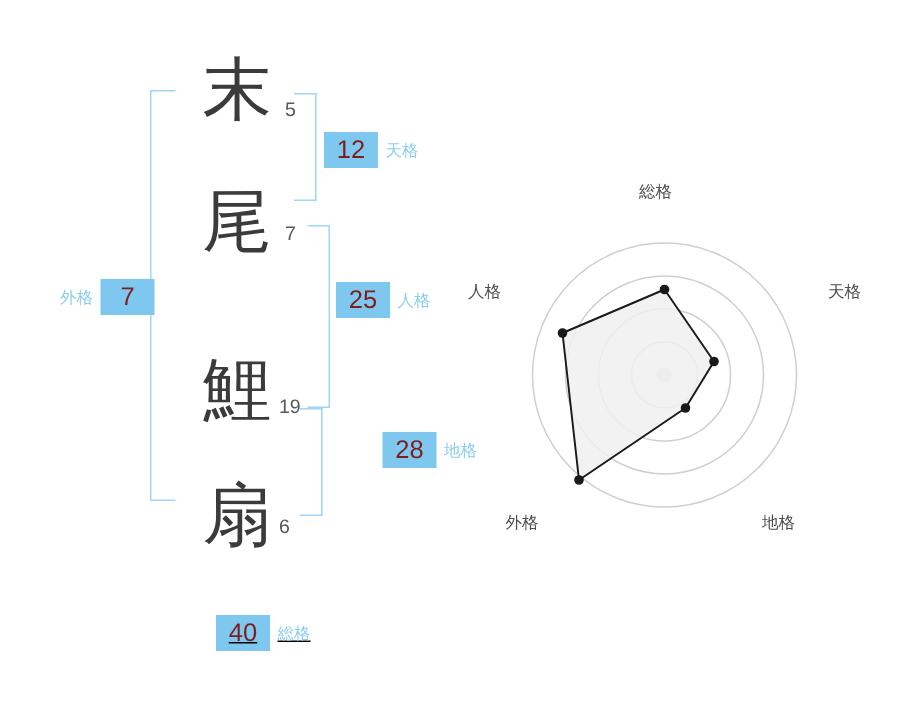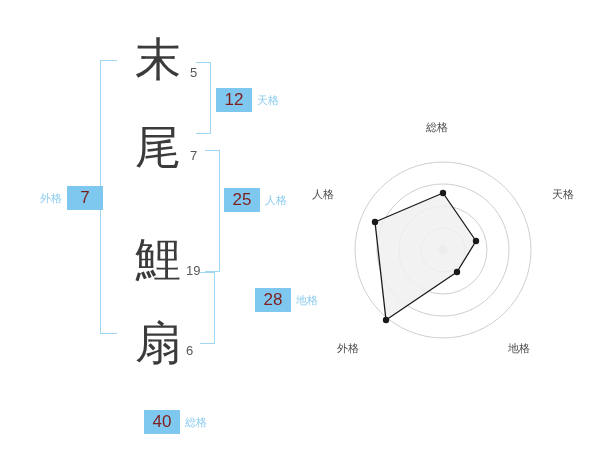--- a/index.html
+++ b/index.html
@@ -139,21 +139,21 @@
       <span class="num">25</span>
       <span class="lbl">人格</span>
     </div>
 
     <div class="bracket right-open" style="left:200px; top:272px; width:14px; height:70px;"></div>
     <div class="chip" style="left:219px; top:288px;padding-left:36px;">
       <span class="num">28</span>
       <span class="lbl">地格</span>
     </div>
 
-    <div class="chip" style="left:144px; top:410px;">
+    <div class="chip" style="left:144px; top:410px;text-decoration:underline;">
       <span class="num">40</span>
       <span class="lbl">総格</span>
     </div>
   </div>
 
   <div class="radar-panel">
     <svg width="300" height="470" viewBox="0 0 300 470">
 
       <g>
         <circle cx="143" cy="250" r="88" fill="none" stroke="#cfcfcf" stroke-width="1"></circle>

